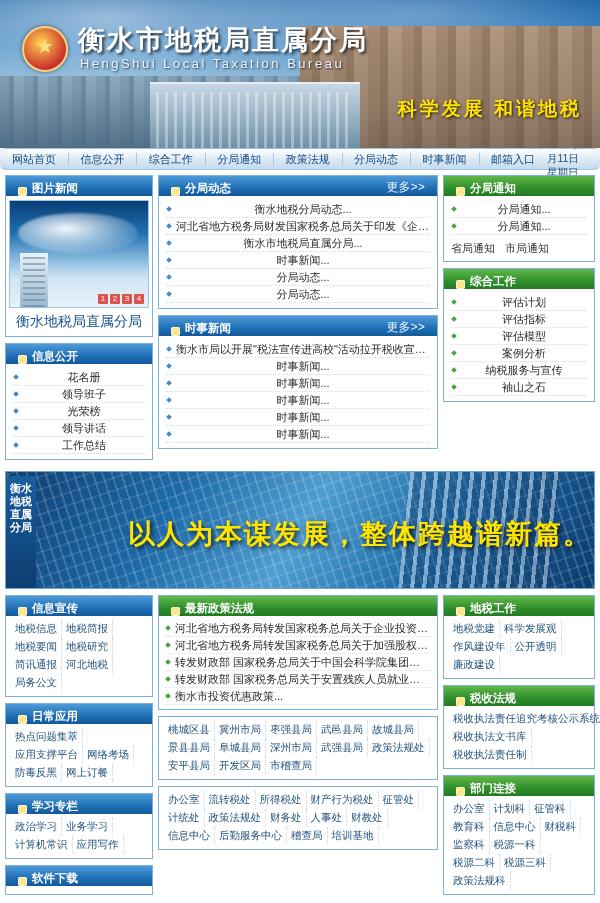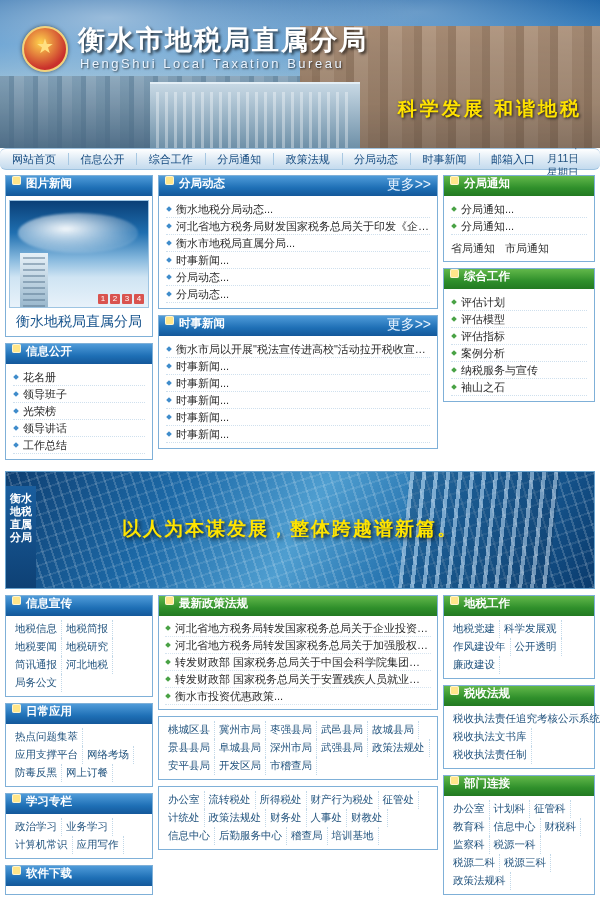--- a/index.html
+++ b/index.html
@@ -84,32 +84,32 @@
   .nav .date { margin-left:auto; padding-right:8px; color:#22527f; font-size:10.5px; }
 
   
   .main { display:flex; gap:5px; padding:5px; width:600px; }
   .col-l { width:148px; }
   .col-c { width:280px; }
   .col-r { width:152px; }
 
   .box { border:1px solid #7fb0d8; background:#fff; margin-bottom:6px; }
   .box-hd {
-    height:20px; display:flex; align-items:flex-start; gap:5px; padding:0 6px;
+    height:20px; display:flex; align-items:flex-end; gap:5px; padding:0 12px;
     background:linear-gradient(180deg,#4f9bd9,#1e6fb5 60%,#14589a);
     color:#fff; font-weight:bold; font-size:11.5px;
   }
   .box-hd.green {
     background:linear-gradient(180deg,#62b84a,#2f8f2b 60%,#237a22);
   }
   .hd-ico { width:9px; height:9px; background:#ffe68a; border-radius:2px; box-shadow:0 0 0 1px rgba(255,255,255,.6) inset; }
-  .more { margin-left:auto; font-weight:normal; font-size:14px; color:#eaf4ff; cursor:pointer; }
+  .more { margin-left:auto; font-weight:normal; font-size:12px; color:#eaf4ff; cursor:pointer;font-family:Liberation Mono, monospace; }
   .box-bd { padding:5px 7px; }
 
-  .list { list-style:none; }
+  .list { list-style:none;text-align:center; }
   .list li {
     font-size:11px; color:#2a2a2a; line-height:16px; padding-left:10px; position:relative;
     white-space:nowrap; overflow:hidden; text-overflow:ellipsis;
     border-bottom:1px dotted #cfe0ee;
   }
   .list li:before {
     content:""; position:absolute; left:1px; top:6px; width:4px; height:4px;
     background:#3f8ccb; transform:rotate(45deg);
   }
   .list.green li:before { background:#49a245; }
@@ -151,27 +151,27 @@
     background:
       repeating-linear-gradient(72deg, rgba(255,255,255,.16) 0 2px, rgba(0,0,0,0) 2px 9px),
       repeating-linear-gradient(-18deg, rgba(255,255,255,.10) 0 2px, rgba(0,0,0,0) 2px 12px);
   }
   .band .tower {
     position:absolute; right:40px; top:-10px; width:150px; height:140px;
     background:repeating-linear-gradient(90deg, rgba(230,240,250,.45) 0 4px, rgba(20,60,100,.35) 4px 12px);
     transform:skewX(-6deg);
   }
   .band .vert {
-    position:absolute; left:0; top:14px; width:30px; height:118px;
+    position:absolute; left:0; top:4px; width:30px; height:118px;
     background:linear-gradient(180deg,#1a5e9e,#0c3c6e);
     color:#fff; font-size:11px; font-weight:bold; text-align:center; padding-top:6px; line-height:13px;
     letter-spacing:0px;
   }
   .band .txt {
-    position:absolute; left:116px; top:44px; font-size:19px; font-weight:bold; color:#ffe400;
+    position:absolute; left:122px; top:44px; font-size:27px; font-weight:bold; color:#ffe400;
     letter-spacing:2px; text-shadow:2px 2px 4px rgba(0,0,0,.8);
   }
 
   
   .bottom { display:flex; gap:5px; padding:0 5px 5px; }
   .bt-l { width:148px; } .bt-c { width:280px; } .bt-r { width:152px; }
 
   .taglist { display:flex; flex-wrap:wrap; padding:4px 5px; }
   .taglist span {
     font-size:10.5px; color:#24557f; padding:2px 4px; white-space:nowrap;
@@ -319,22 +319,22 @@
       </div>
 
       <div class="box">
         <div class="box-hd green">
           <span class="hd-ico"></span>
           <span>综合工作</span>
         </div>
         <div class="box-bd">
           <ul class="list green">
             <li>评估计划</li>
+            <li>评估指标</li>
             <li>评估模型</li>
-            <li>评估指标</li>
             <li>案例分析</li>
             <li>纳税服务与宣传</li>
             <li>袖山之石</li>
           </ul>
         </div>
       </div>
     </div>
   </div>
 
   <div class="band">

